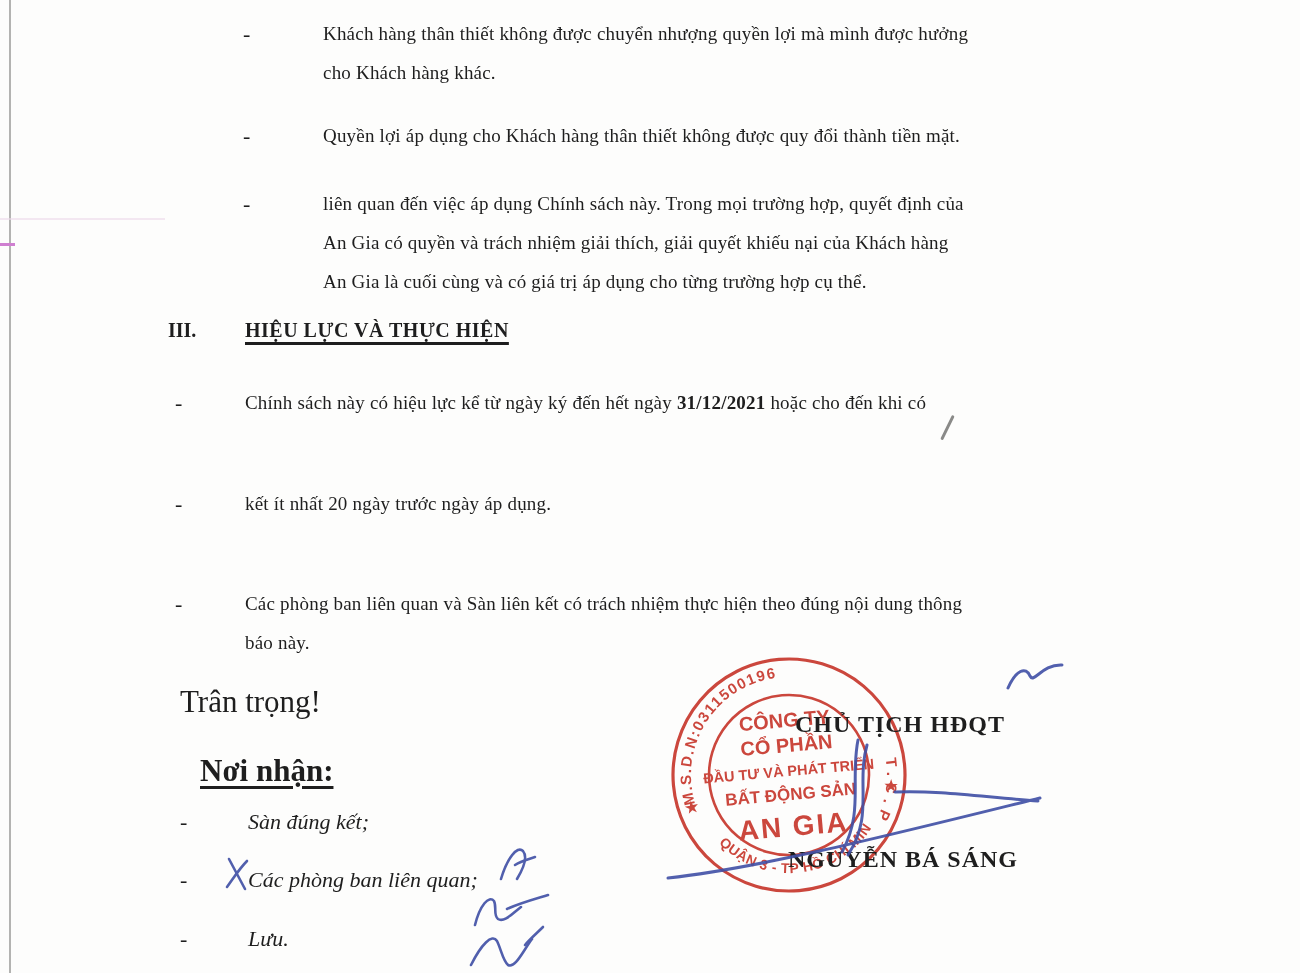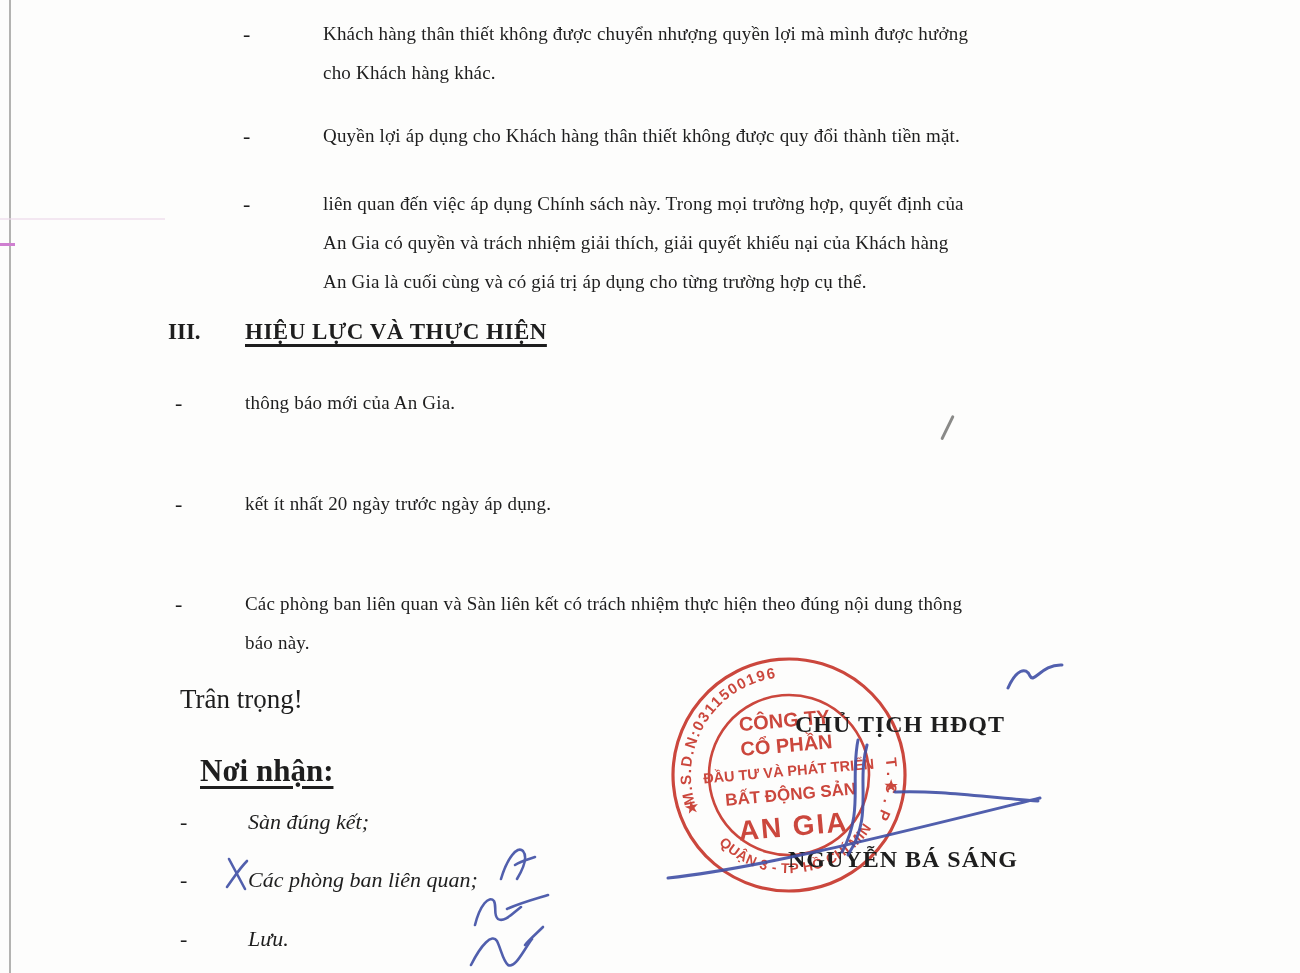--- a/index.html
+++ b/index.html
@@ -8,24 +8,24 @@
     position:relative; width:1300px; height:973px;
     background:#fdfdfc; overflow:hidden;
     font-family:"Liberation Serif", serif; color:#1e1e1e;
   }
   .bullet { position:absolute; }
   .bullet .dash { position:absolute; left:0; top:0; font-size:22px; line-height:39px; }
   .bullet .blines { position:absolute; top:0; }
   .sec2 .blines { left:80px; }
   .sec3 .blines { left:70px; }
   .bline { font-size:19px; line-height:39px; white-space:nowrap; letter-spacing:0.2px; }
-  .heading { position:absolute; left:168px; top:319px; font-size:23px; font-weight:bold; }
+  .heading { position:absolute; left:168px; top:319px; font-size:20px; font-weight:bold; }
   .heading .num { display:inline-block; width:77px; }
   .heading .title { text-decoration:underline; text-decoration-thickness:2.5px; text-underline-offset:5px; letter-spacing:0.5px; }
-  .closing { position:absolute; left:180px; top:684px; font-size:27px; }
+  .closing { position:absolute; left:180px; top:684px; font-size:31px; }
   .sig-title { position:absolute; left:795px; top:683px; font-size:24px; font-weight:bold; letter-spacing:1px; z-index:6;margin-top:28px; }
   .noi-nhan { position:absolute; left:200px; top:753px; font-size:31px; font-weight:bold;
               text-decoration:underline; text-decoration-thickness:2.5px; text-underline-offset:5px; }
   .recipient { position:absolute; font-size:22px; font-style:italic; }
   .recipient .dash { position:absolute; left:0; top:0; font-style:normal; }
   .recipient .rtext { position:absolute; left:68px; top:0; white-space:nowrap; }
   .signer { position:absolute; left:788px; top:846px; font-size:24px; font-weight:bold; letter-spacing:1px; z-index:6; }
   .stamp-wrap { position:absolute; left:664px; top:650px; width:250px; height:250px;
                 transform:rotate(-5deg); z-index:4; opacity:0.93; }
   .sig-svg { position:absolute; left:590px; top:640px; z-index:7; }
@@ -70,21 +70,21 @@
     </div>
   </div>
 
   <div class="heading">
     <span class="num">III.</span><span class="title">HIỆU LỰC VÀ THỰC HIỆN</span>
   </div>
 
   <div class="bullet sec3" style="left:175px; top:383px;">
     <span class="dash">-</span>
     <div class="blines">
-      <div class="bline">thông báo mới của An Gia.</div>
+      <div class="bline"><span>Chính sách này có hiệu lực kể từ ngày ký đến hết ngày </span><b>31/12/2021</b><span> hoặc cho đến khi có</span></div>
     </div>
   </div>
 
   <div class="bullet sec3" style="left:175px; top:484px;">
     <span class="dash">-</span>
     <div class="blines">
       <div class="bline">kết ít nhất 20 ngày trước ngày áp dụng.</div>
     </div>
   </div>
 

